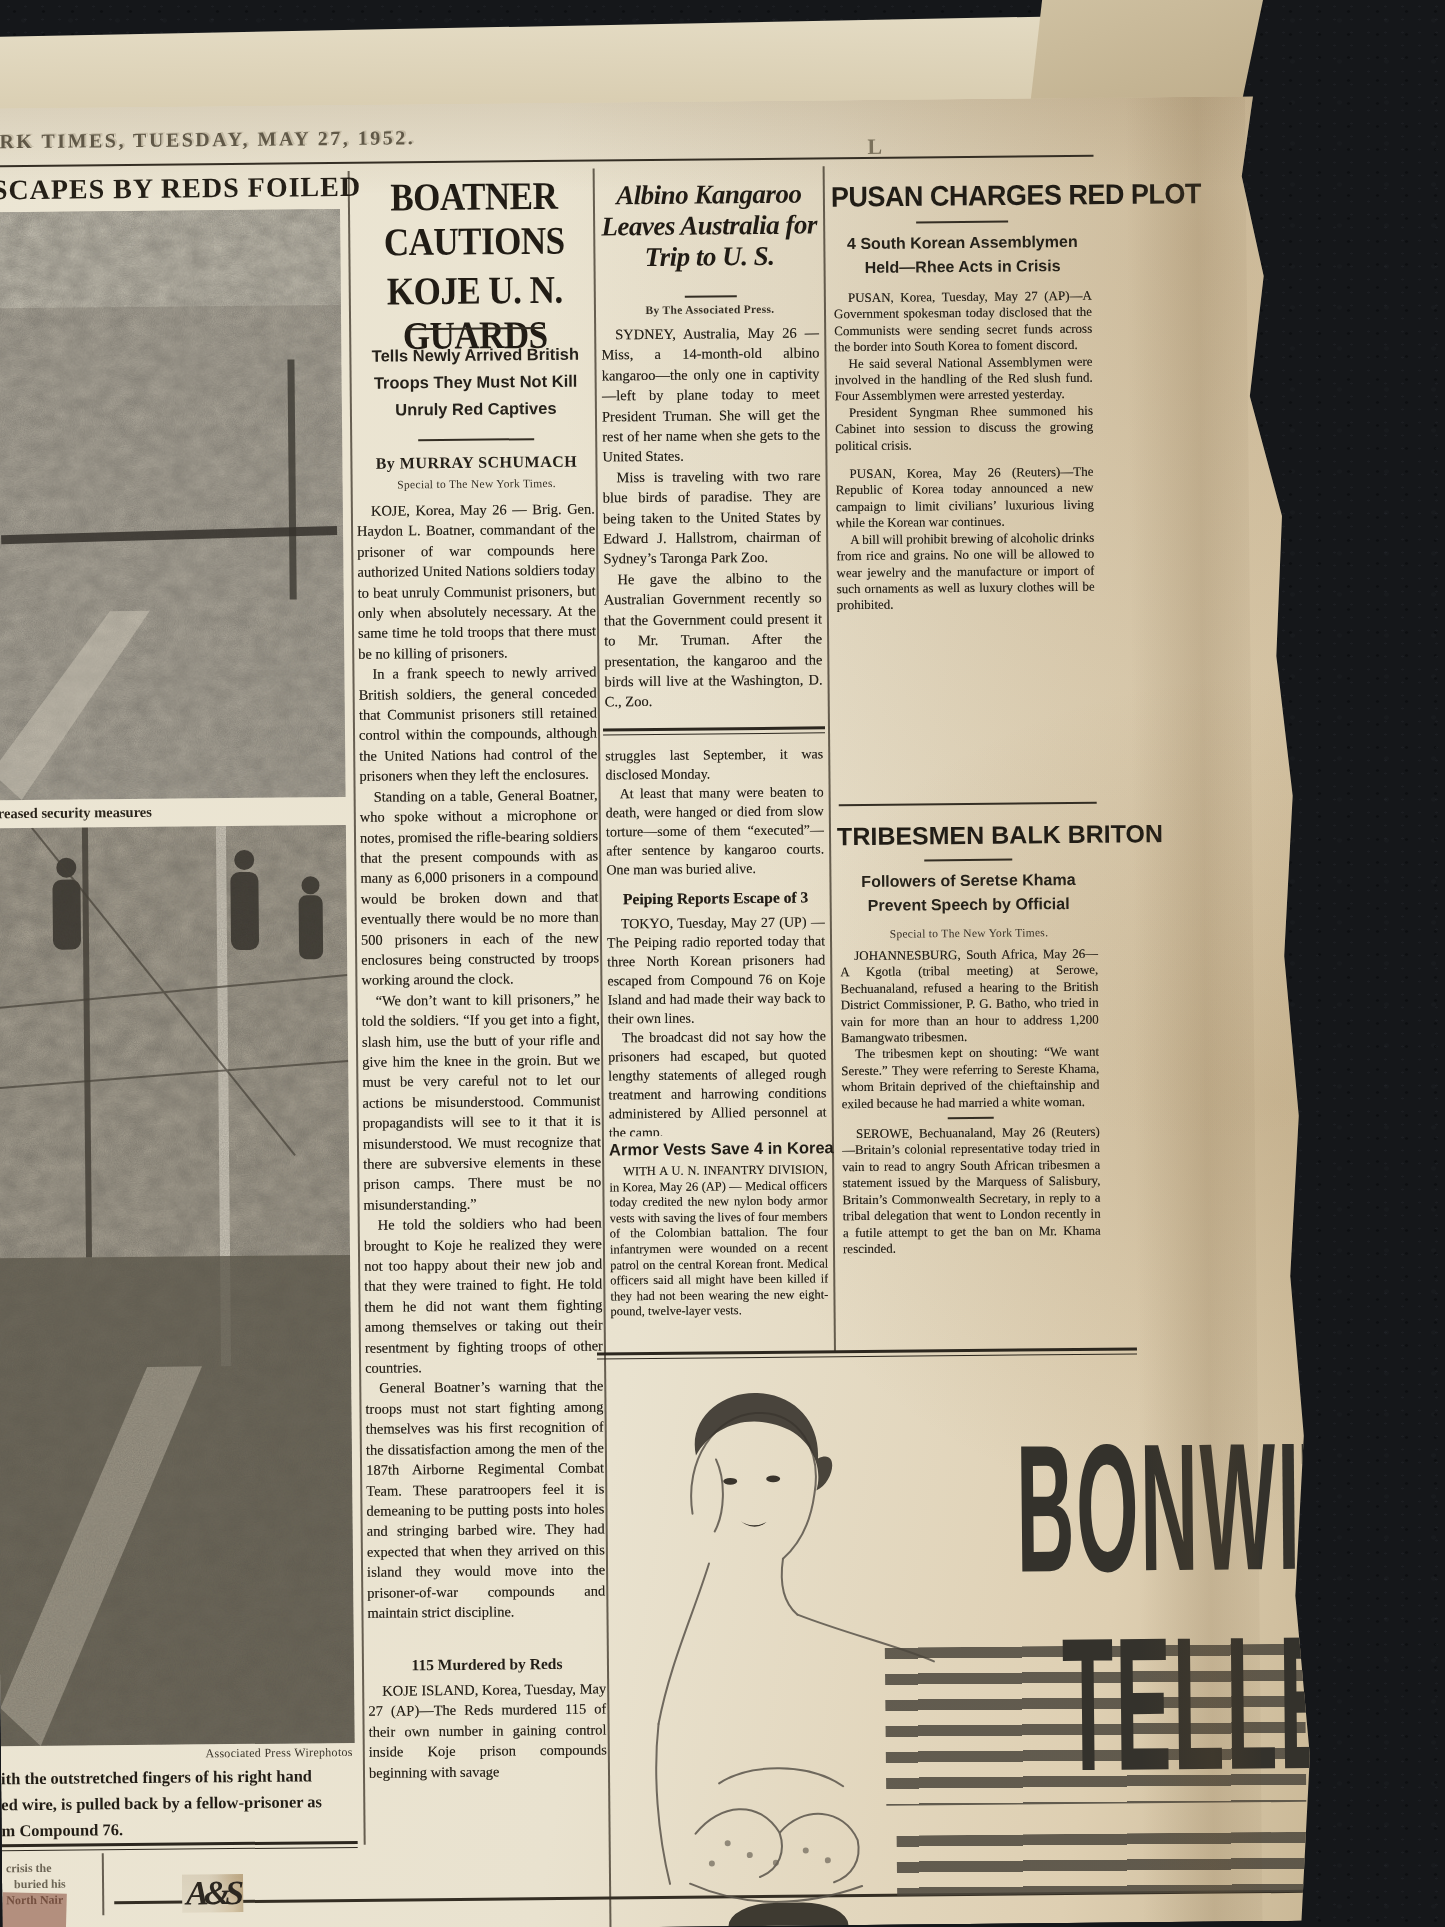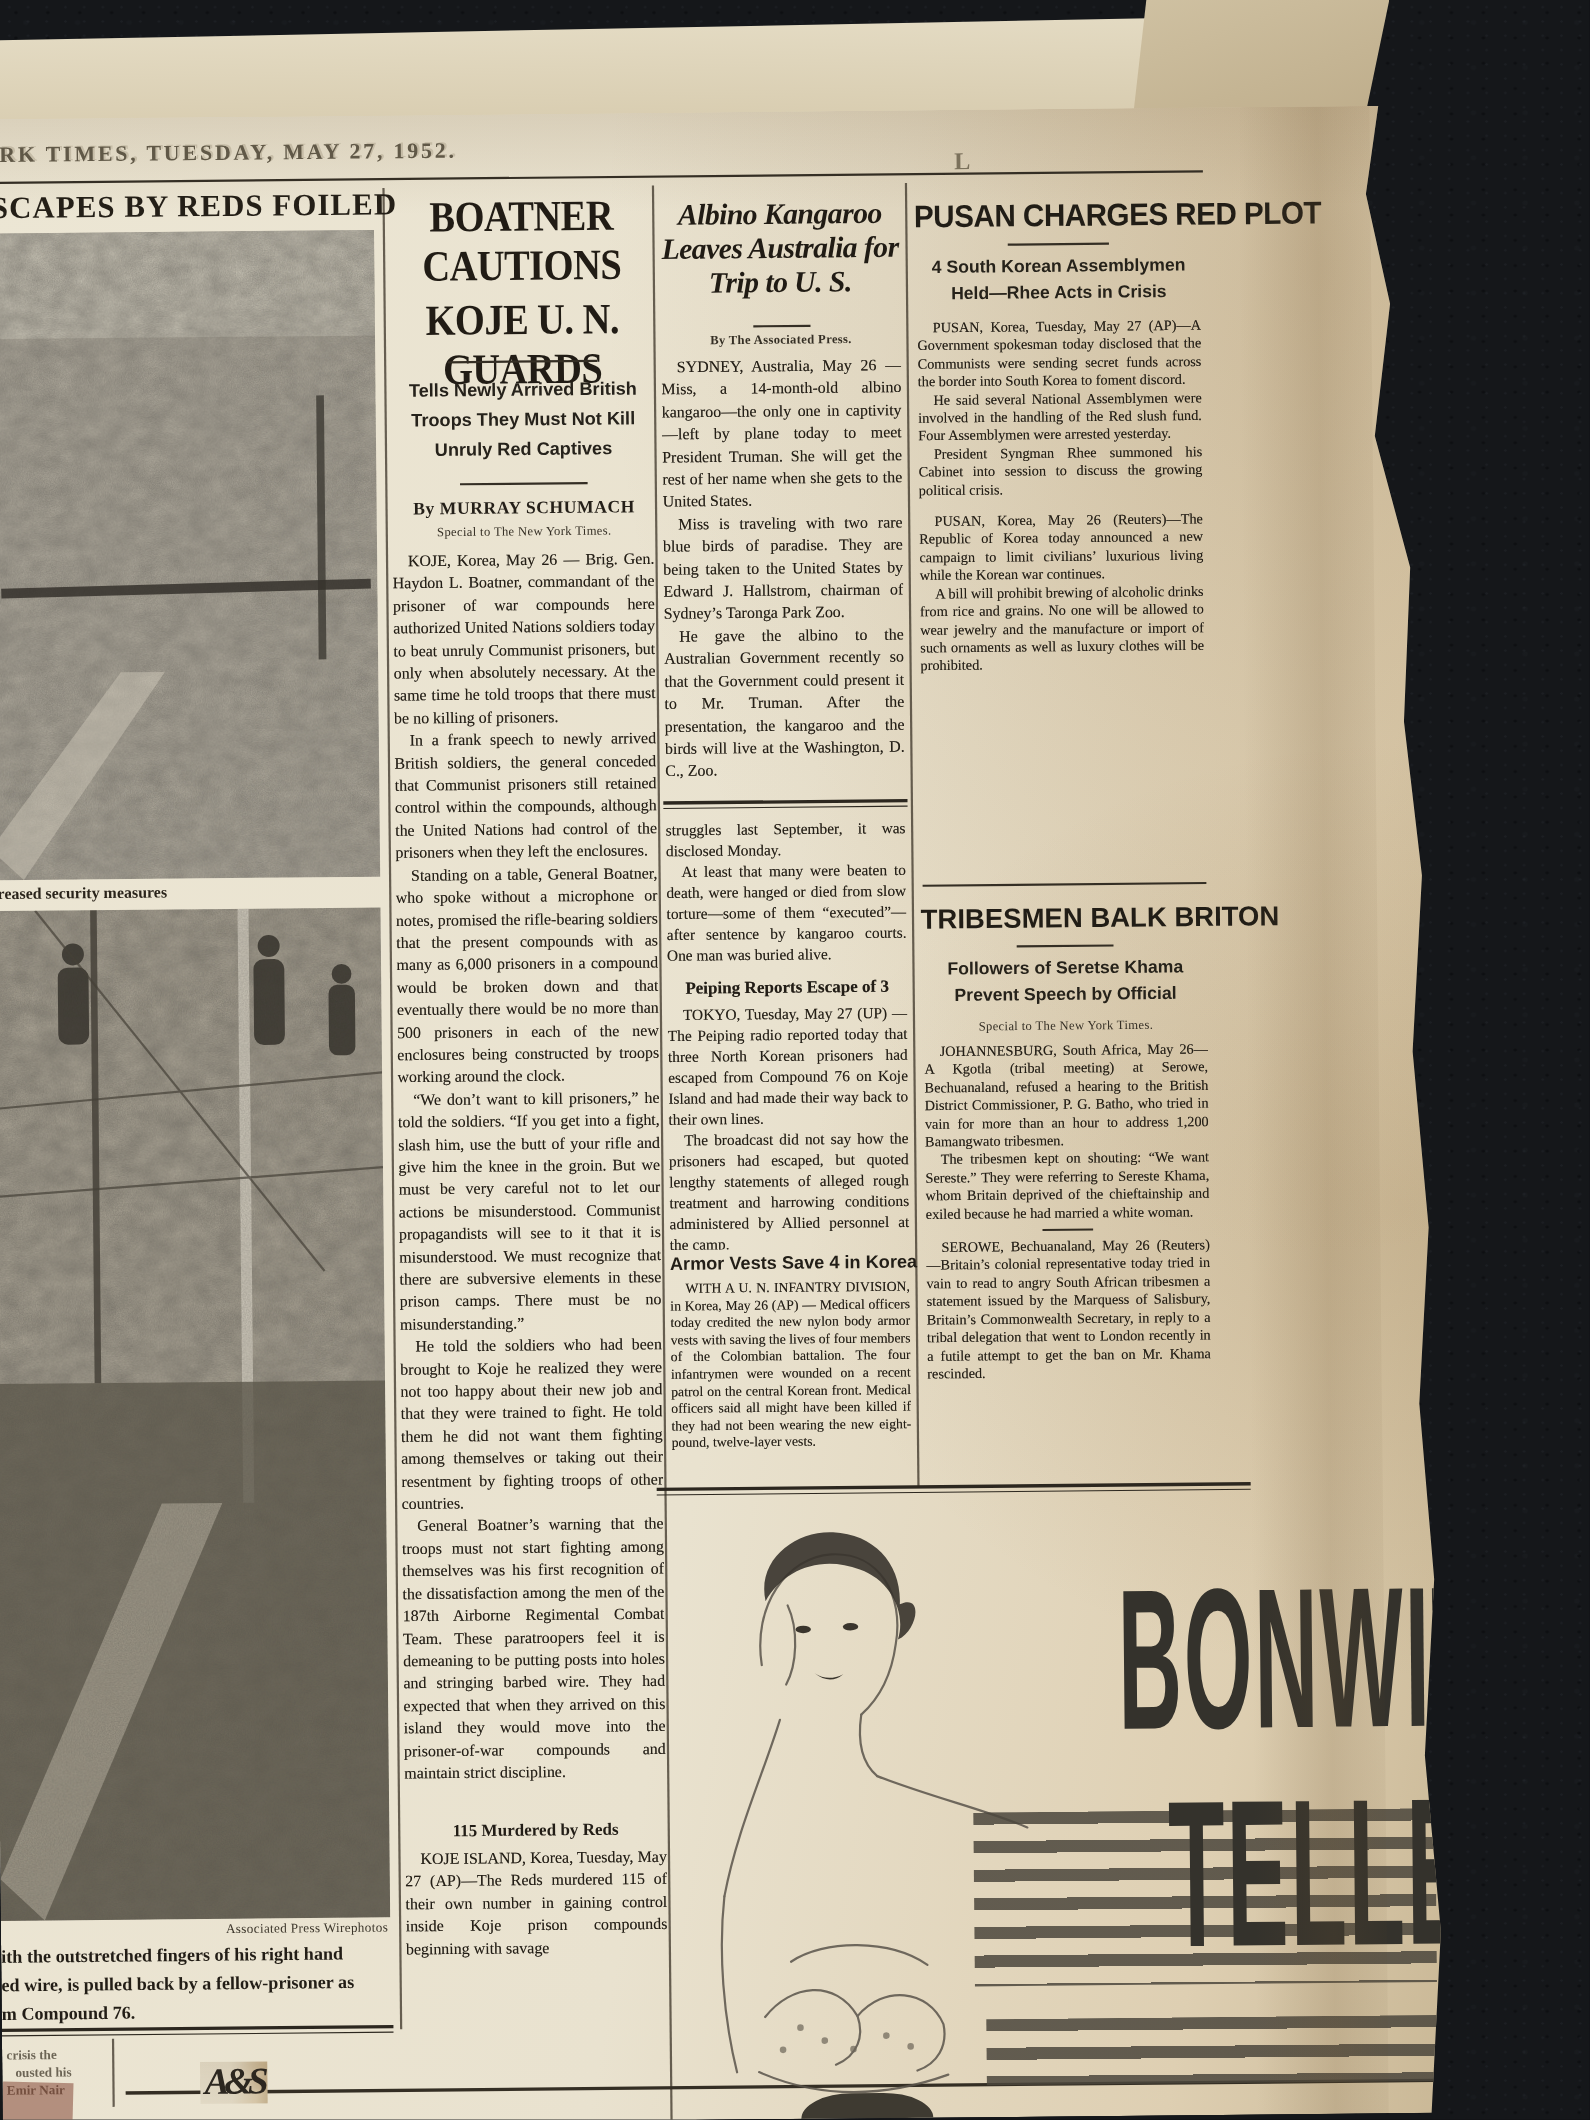--- a/index.html
+++ b/index.html
@@ -154,22 +154,22 @@
     <div class="abs photocredit" style="left:0;top:1640px;width:352px;">Associated Press Wirephotos</div>
     <div class="abs boldcap" style="left:0;top:1658px;width:356px;">
       <div>ith the outstretched fingers of his right hand</div>
       <div>ed wire, is pulled back by a fellow-prisoner as</div>
       <div>m Compound 76.</div>
     </div>
     <div class="abs dbl" style="left:0;top:1736px;width:356px;"></div>
 
     <div class="abs frag" style="left:4px;top:1752px;">
       <div>crisis the</div>
-      <div style="padding-left:8px">ousted his</div>
-      <div>Emir Nair</div>
+      <div style="padding-left:8px">buried his</div>
+      <div>North Nair</div>
     </div>
     <div class="abs vrule" style="left:100px;top:1746px;height:62px;"></div>
     <div class="abs rule" style="left:112px;top:1794px;width:1190px;height:2.5px;"></div>
     <div class="abs monogram" style="left:168px;top:1768px;background:inherit;padding:0 4px;margin-left:12px;">A&amp;S</div>
     <div class="abs redpatch" style="left:0;top:1785px;width:64px;height:40px;"></div>
     <div class="abs blob" style="left:726px;top:1802px;width:120px;height:23px;"></div>
 
     <div class="abs" style="left:370px;top:76px;width:236px;">
       <div class="kicker">BOATNER CAUTIONS</div>
       <div class="kicker" style="margin-top:14px;">KOJE U. N. GUARDS</div>

